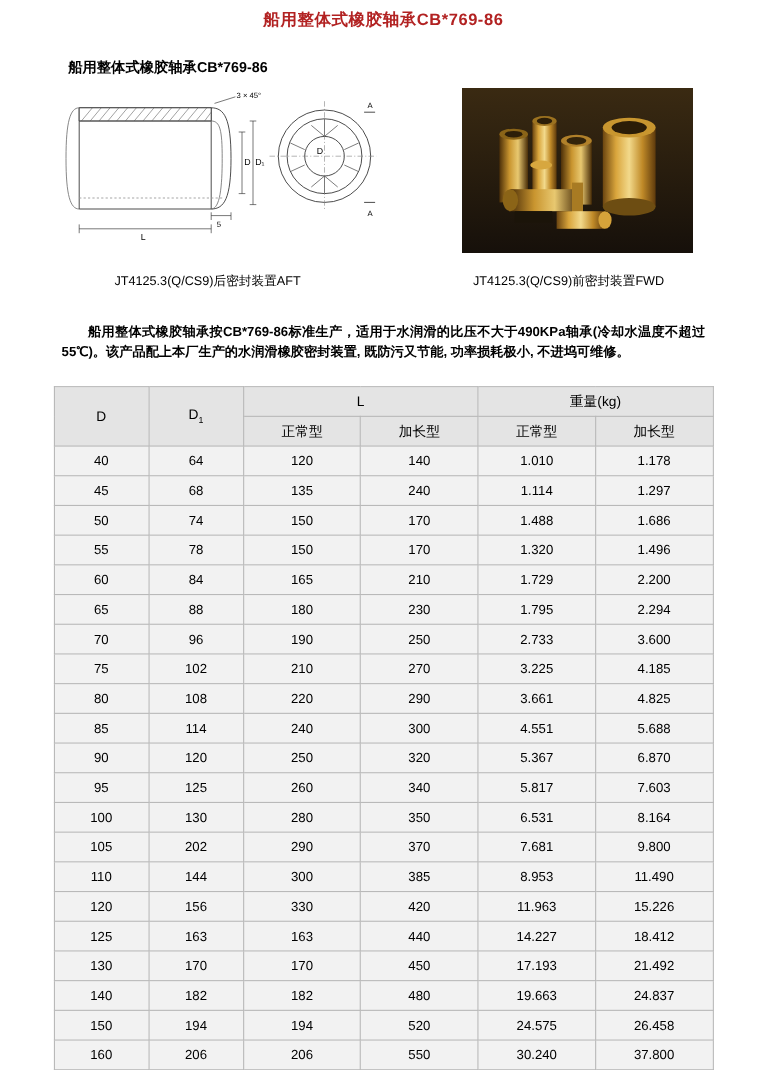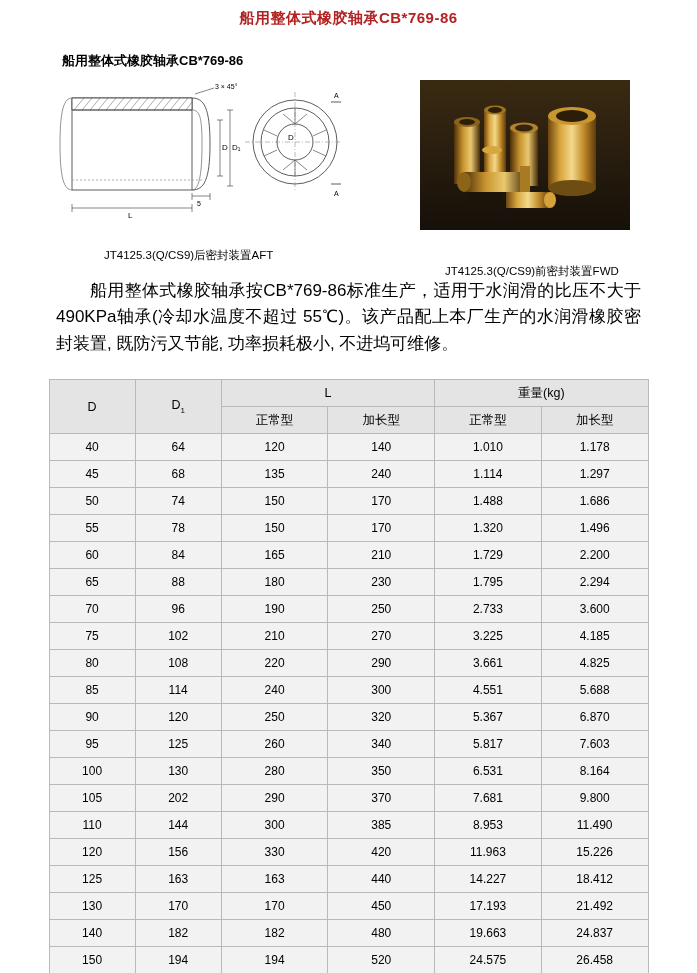--- a/index.html
+++ b/index.html
@@ -60,29 +60,29 @@
     padding-left: 34px;
   }
   .cap-left {
     position: absolute;
     left: 104px;
     top: 0;
   }
   .cap-right {
     position: absolute;
     left: 430px;
-    top: 16px;
-    margin-left: 15px;
+    top: 0;
   }
   .para {
-    margin: 10px 56px 0 56px;
-    font-size: 17px;
+    margin: 24px 56px 0 56px;
+    font-size: 12px;
     line-height: 1.55;
     text-align: justify;
     text-indent: 2em;
+    font-weight: bold;
   }
   table.spec {
     border-collapse: collapse;
     margin: 22px auto 0 auto;
     width: 600px;
     font-size: 12px;
   }
   table.spec th, table.spec td {
     border: 1px solid #b9b9b9;
     text-align: center;

